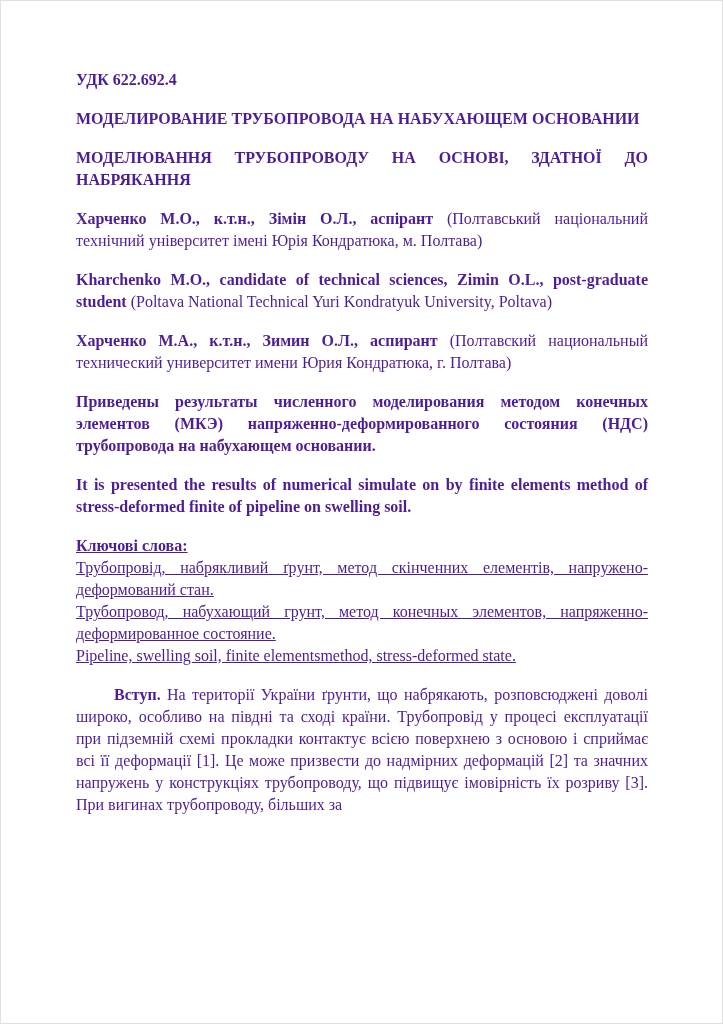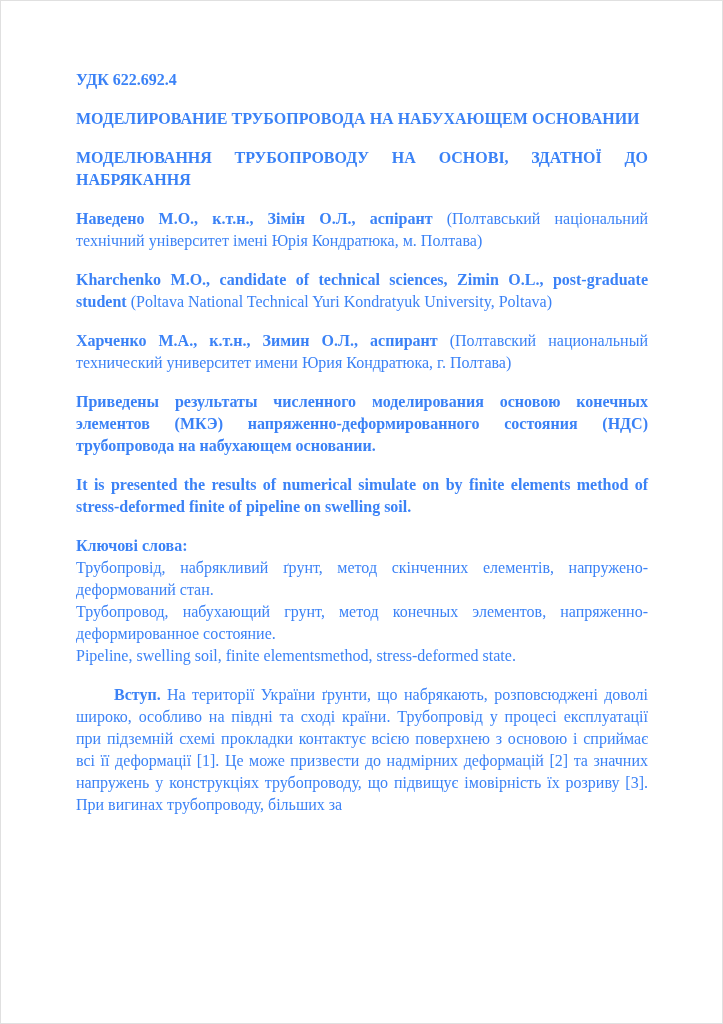--- a/index.html
+++ b/index.html
@@ -8,51 +8,51 @@
     width: 723px;
     height: 1024px;
     font-family: "Liberation Serif", "DejaVu Serif", serif;
   }
   .page {
     width: 723px;
     height: 1024px;
     background: #ffffff;
     border: 1px solid #e0e0e0;
     padding: 68px 74px 40px 75px;
-    color: #3b82f6;
+    color: #4c1d95;
     font-size: 16px;
     line-height: 22px;
   }
   .para { margin: 0 0 17px 0; }
   .b { font-weight: bold; }
   .just { text-align: justify; }
-  .keywords-group .para { margin: 0; }
+  .keywords-group .para { margin: 0; text-decoration: underline; }
   .keywords-group { margin: 0 0 17px 0; }
   .indent { text-indent: 38px; }
 </style>
 </head>
 <body>
 
 <div class="page">
 
   <p class="para b">УДК 622.692.4</p>
 
   <p class="para b just">МОДЕЛИРОВАНИЕ ТРУБОПРОВОДА НА НАБУХАЮЩЕМ ОСНОВАНИИ</p>
 
   <p class="para b just">МОДЕЛЮВАННЯ ТРУБОПРОВОДУ НА ОСНОВІ, ЗДАТНОЇ ДО НАБРЯКАННЯ</p>
 
 
-  <p class="para just"><span class="b">Наведено М.О., к.т.н., Зімін О.Л., аспірант</span><span> (Полтавський національний технічний університет імені Юрія Кондратюка, м. Полтава)</span></p>
+  <p class="para just"><span class="b">Харченко М.О., к.т.н., Зімін О.Л., аспірант</span><span> (Полтавський національний технічний університет імені Юрія Кондратюка, м. Полтава)</span></p>
 
   <p class="para just"><span class="b">Kharchenko M.O., candidate of technical sciences, Zimin O.L., post-graduate student</span><span> (Poltava National Technical Yuri Kondratyuk University, Poltava)</span></p>
 
   <p class="para just"><span class="b">Харченко М.А., к.т.н., Зимин О.Л., аспирант</span><span> (Полтавский национальный технический университет имени Юрия Кондратюка, г. Полтава)</span></p>
 
 
-  <p class="para b just">Приведены результаты численного моделирования основою конечных элементов (МКЭ) напряженно-деформированного состояния (НДС) трубопровода на набухающем основании.</p>
+  <p class="para b just">Приведены результаты численного моделирования методом конечных элементов (МКЭ) напряженно-деформированного состояния (НДС) трубопровода на набухающем основании.</p>
 
   <p class="para b just">It is presented the results of numerical simulate on by finite elements method of stress-deformed finite of pipeline on swelling soil.</p>
 
   <div class="keywords-group">
     <p class="para b">Ключові слова:</p>
     <p class="para just">Трубопровід, набрякливий ґрунт, метод скінченних елементів, напружено-деформований стан.</p>
     <p class="para just">Трубопровод, набухающий грунт, метод конечных элементов, напряженно-деформированное состояние.</p>
     <p class="para just">Pipeline, swelling soil, finite elementsmethod, stress-deformed state.</p>
   </div>
 

